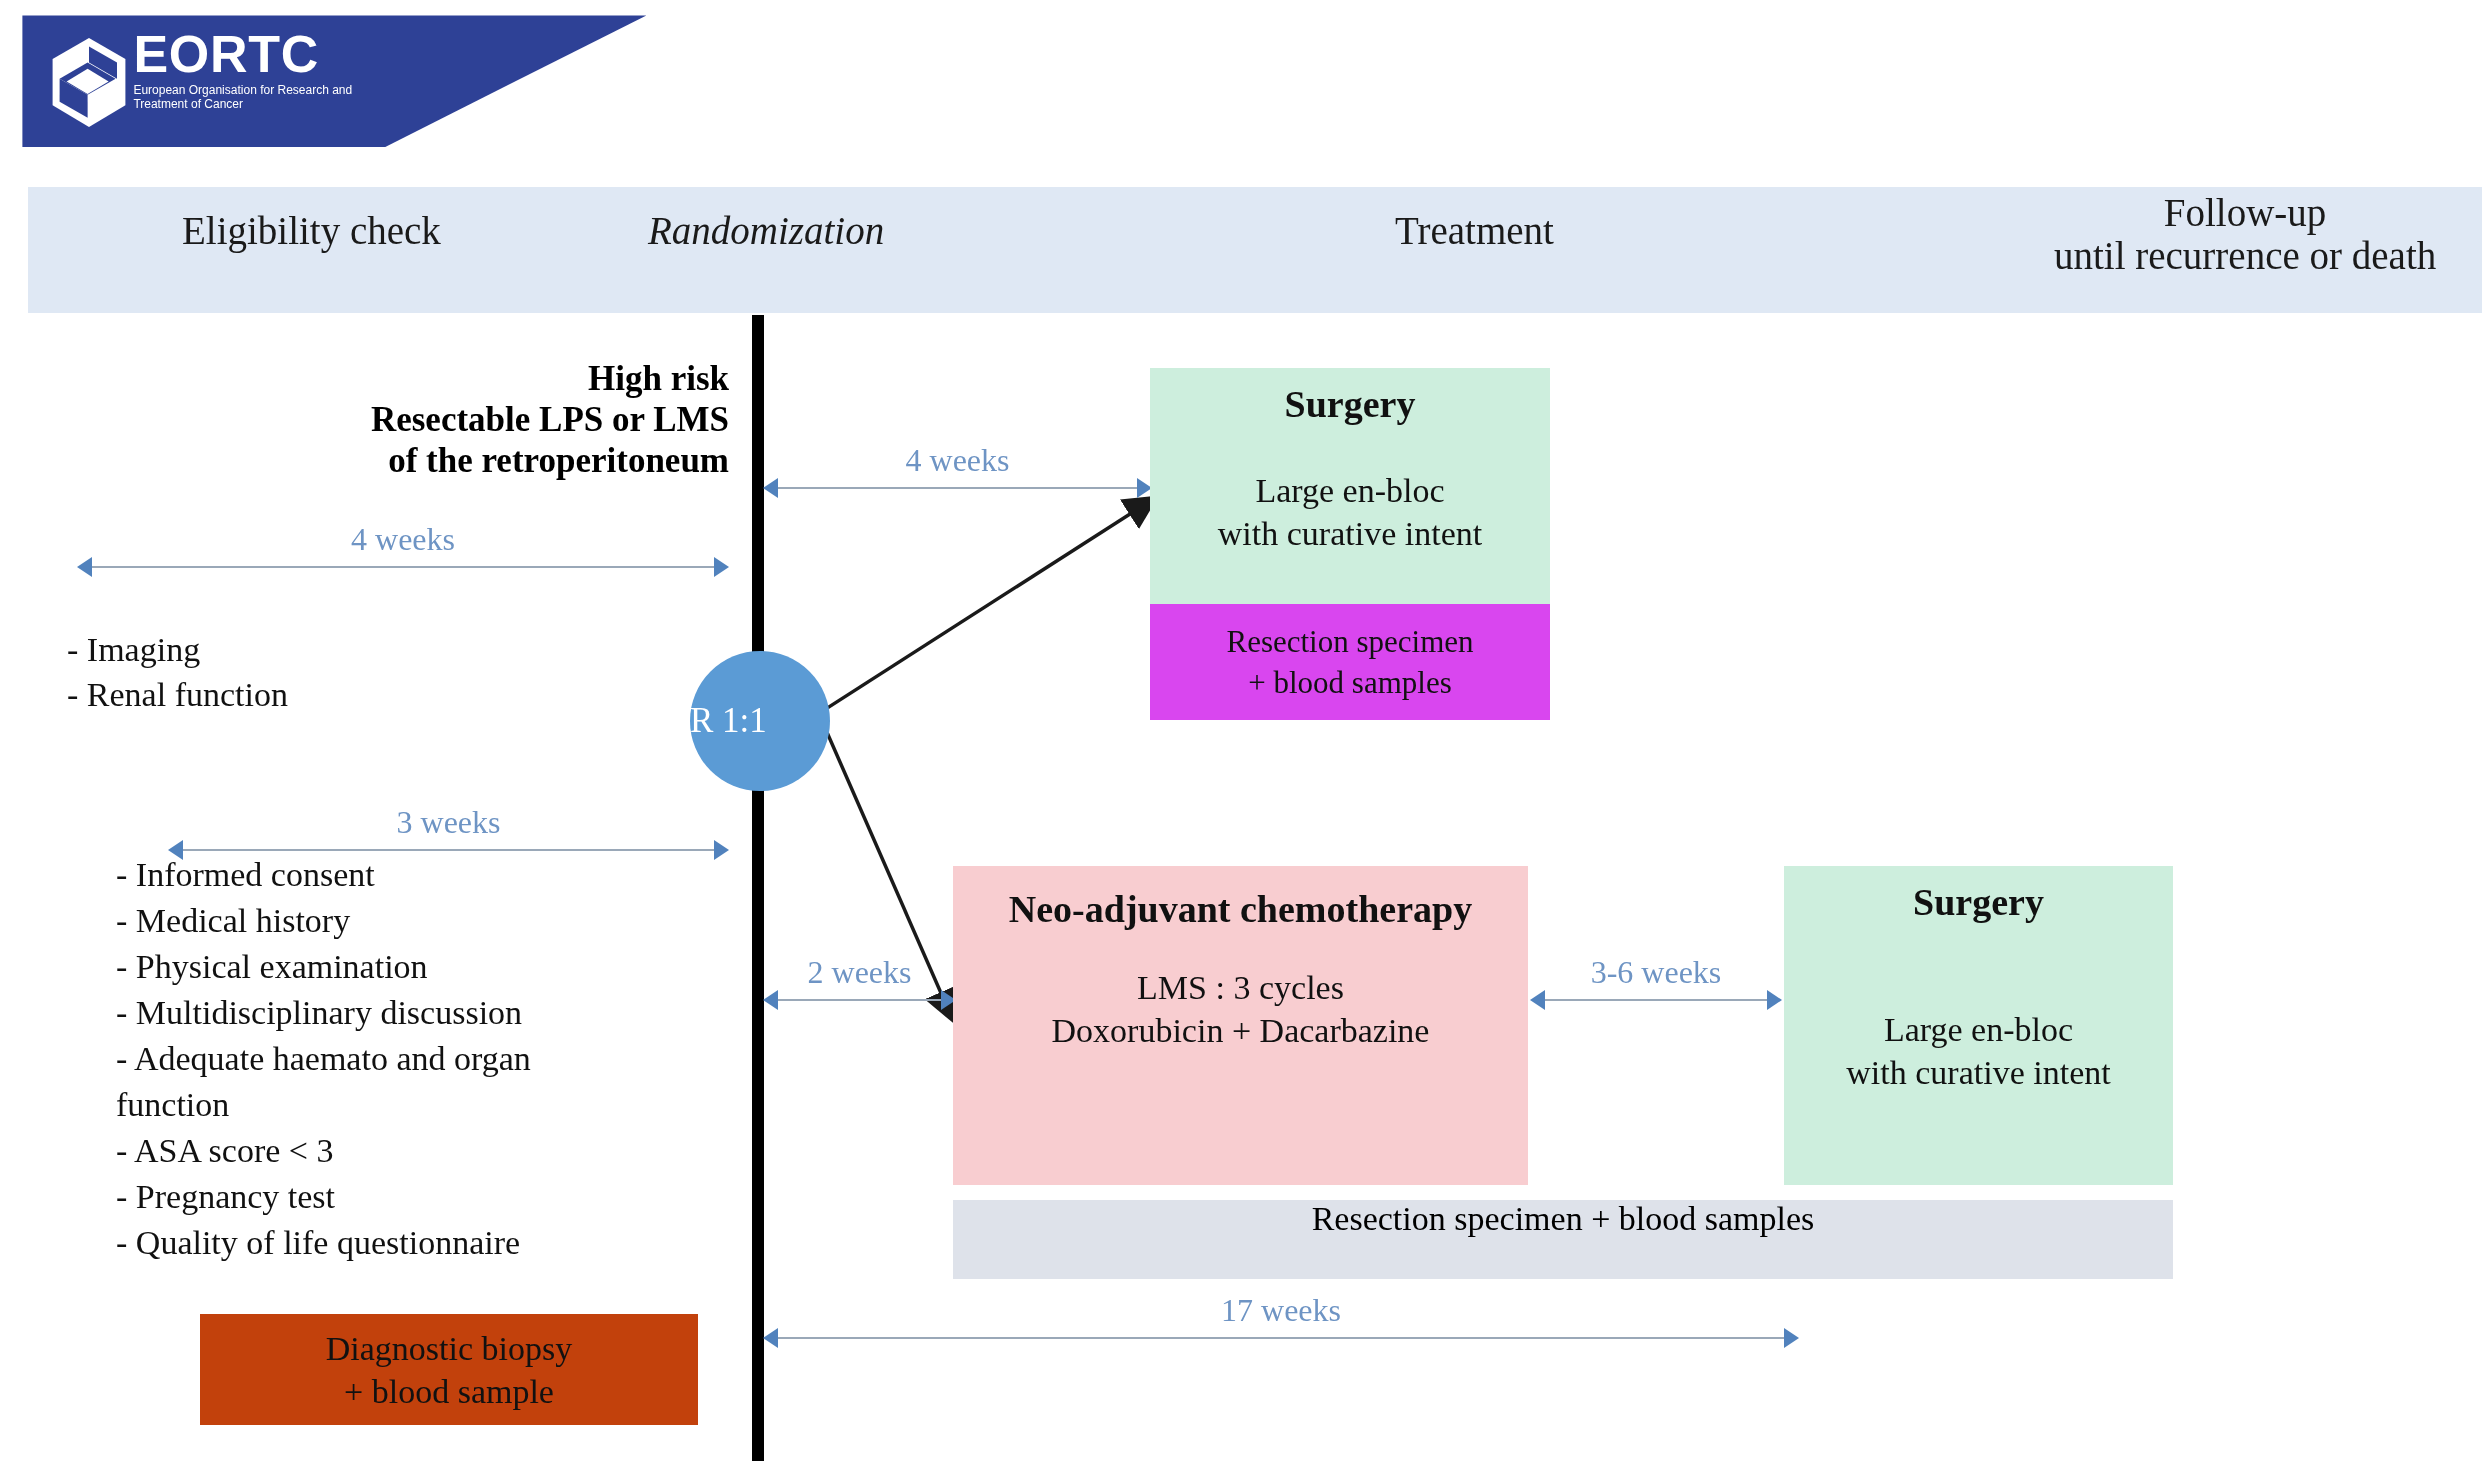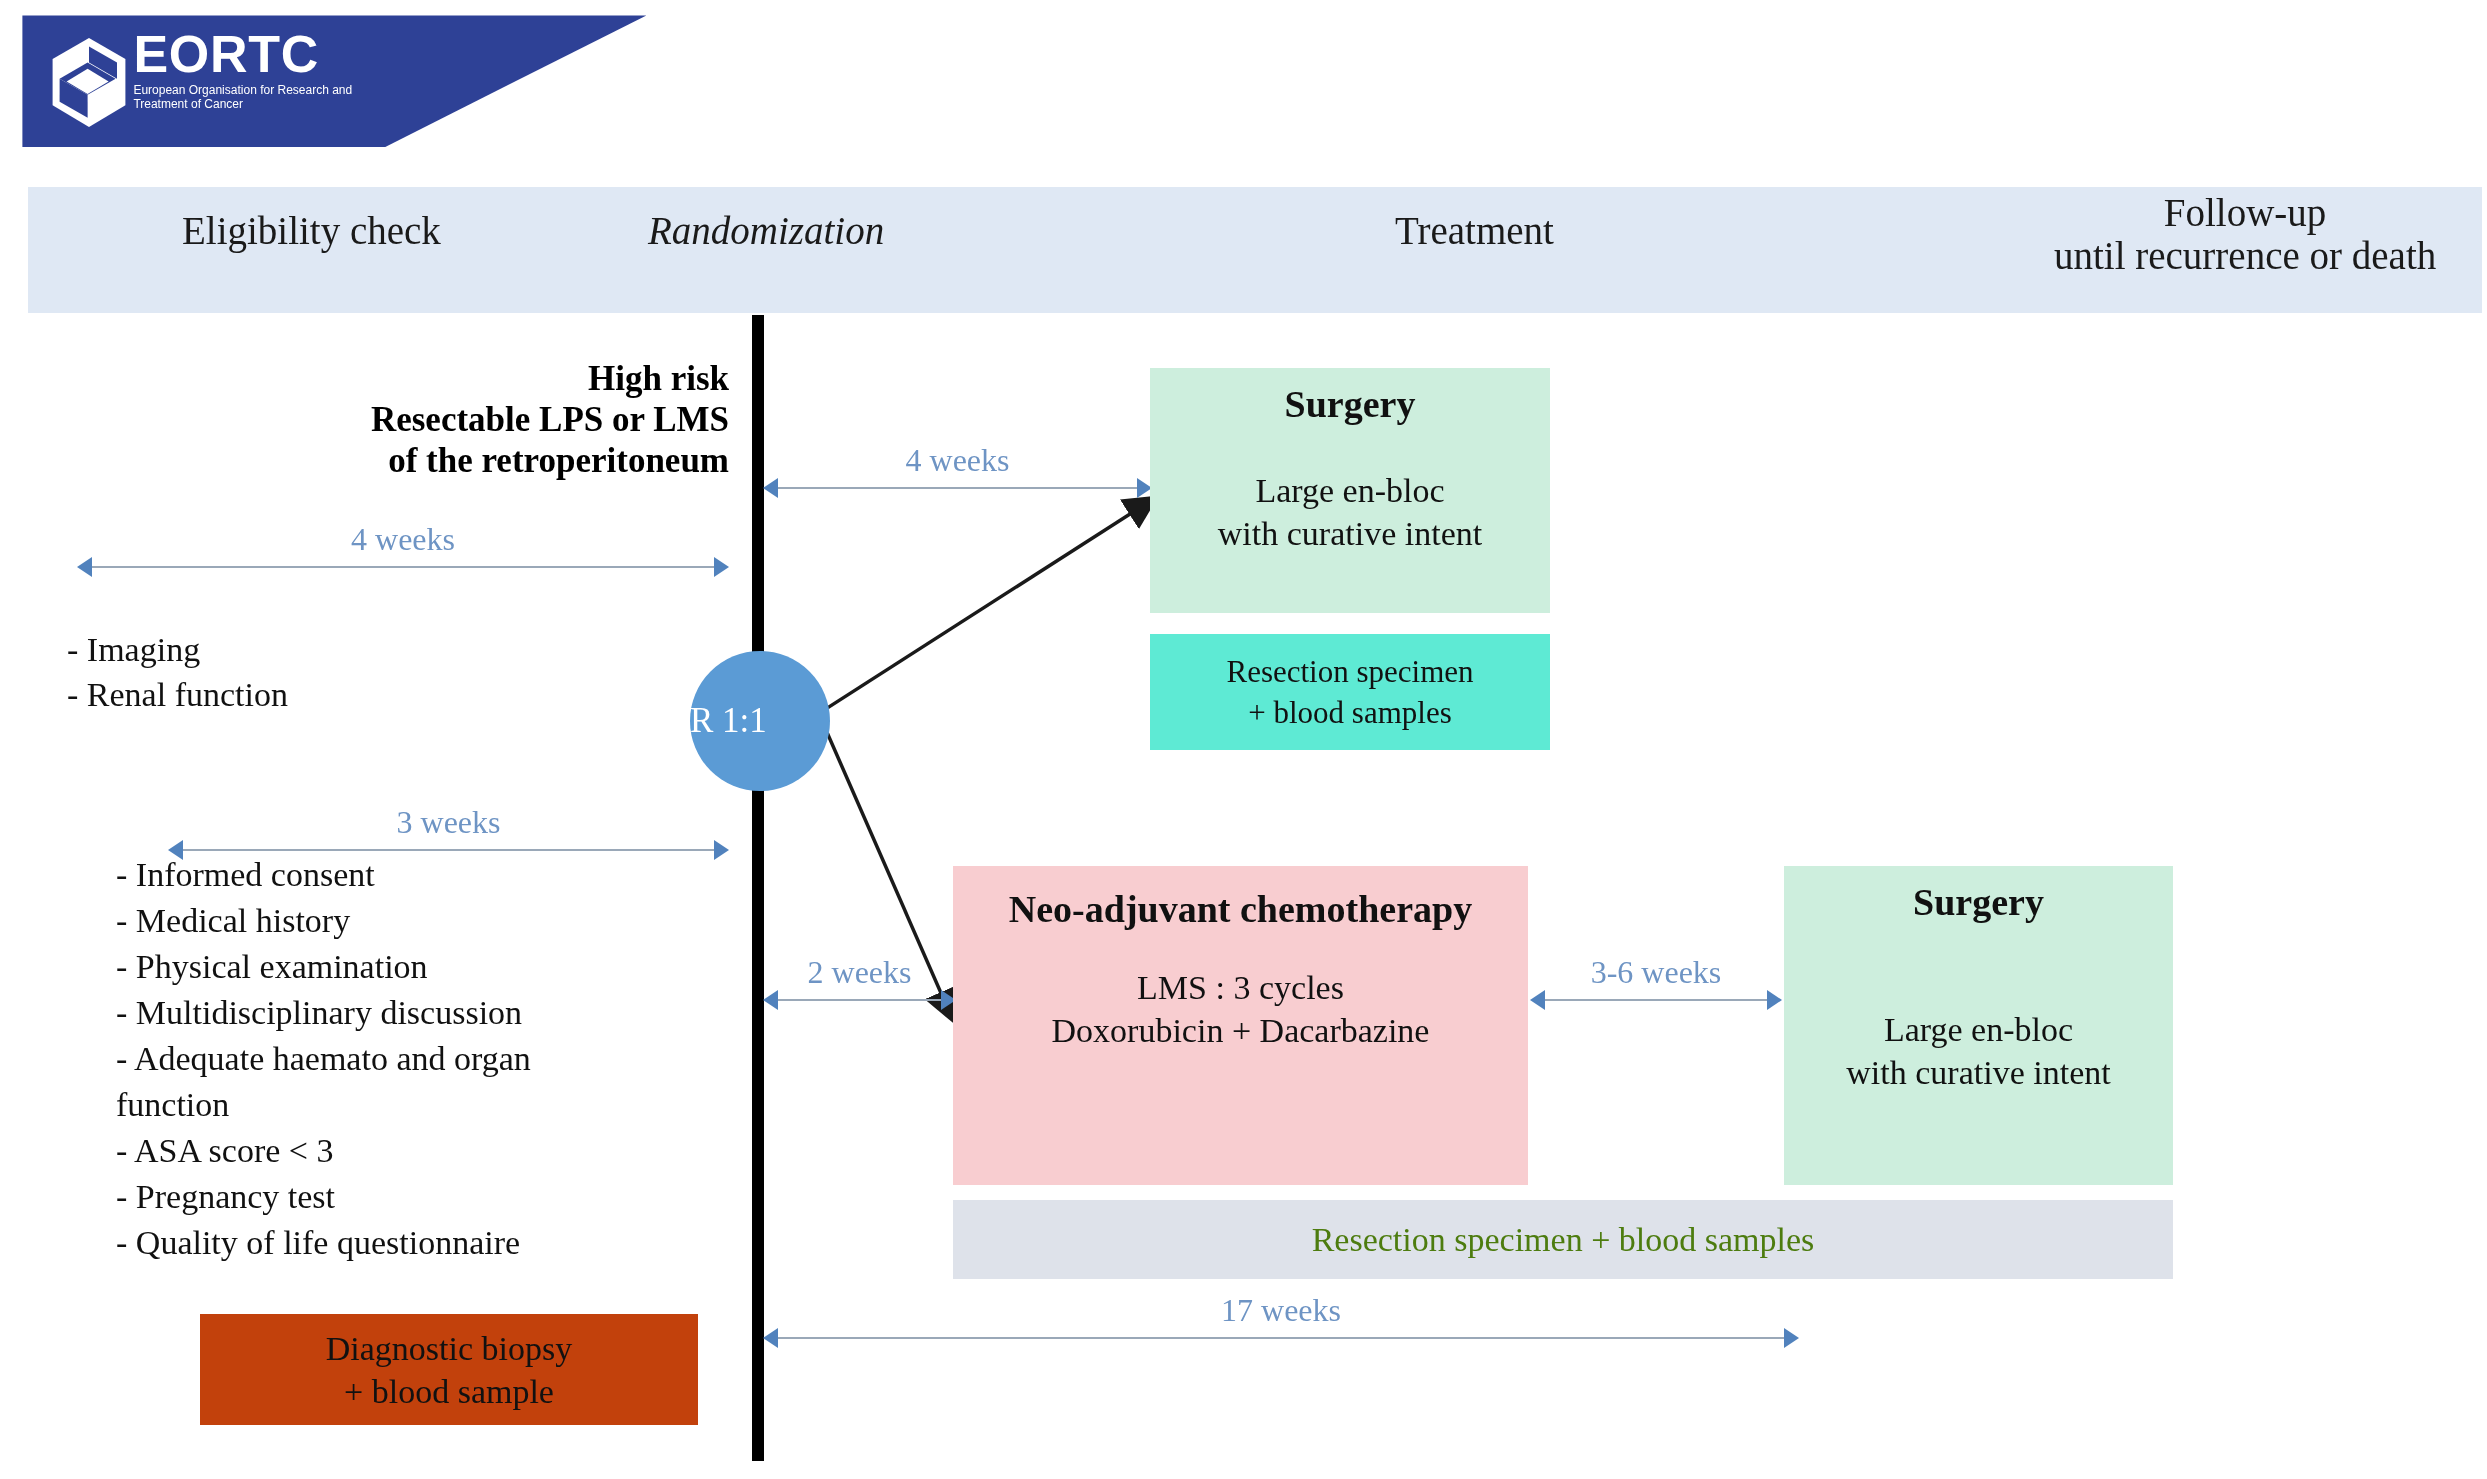--- a/index.html
+++ b/index.html
@@ -160,23 +160,23 @@
     width: 400px; height: 245px;
     background: #cdeedd;
     justify-content: flex-start;
     padding-top: 15.4px;
     box-sizing: border-box;
   }
   #surgery-a-body { margin-top: 43px; }
 
   #specimen-a-box {
     position: absolute;
-    left: 1150px; top: 634px;
+    left: 1150px; top: 604px;
     width: 400px; height: 116px;
-    background: #5eead4;
+    background: #d946ef;
     display: flex;
     flex-direction: column;
     align-items: center;
     justify-content: center;
     font-size: 31px;
     line-height: 41px;
     color: #111111;
     text-align: center;
   }
 
@@ -200,24 +200,23 @@
     box-sizing: border-box;
   }
   #surgery-b-body { margin-top: 84px; }
 
   #specimen-b-bar {
     position: absolute;
     left: 953px; top: 1200px;
     width: 1220px; height: 79px;
     background: #dee2ea;
     display: flex;
-    align-items: center;
     justify-content: center;
     font-size: 34px;
-    color: #4d7c0f;
+    color: #000000;
   }
 
   
   .dur {
     position: absolute;
     height: 63px;
   }
   .dur-label {
     position: absolute;
     width: 100%;

